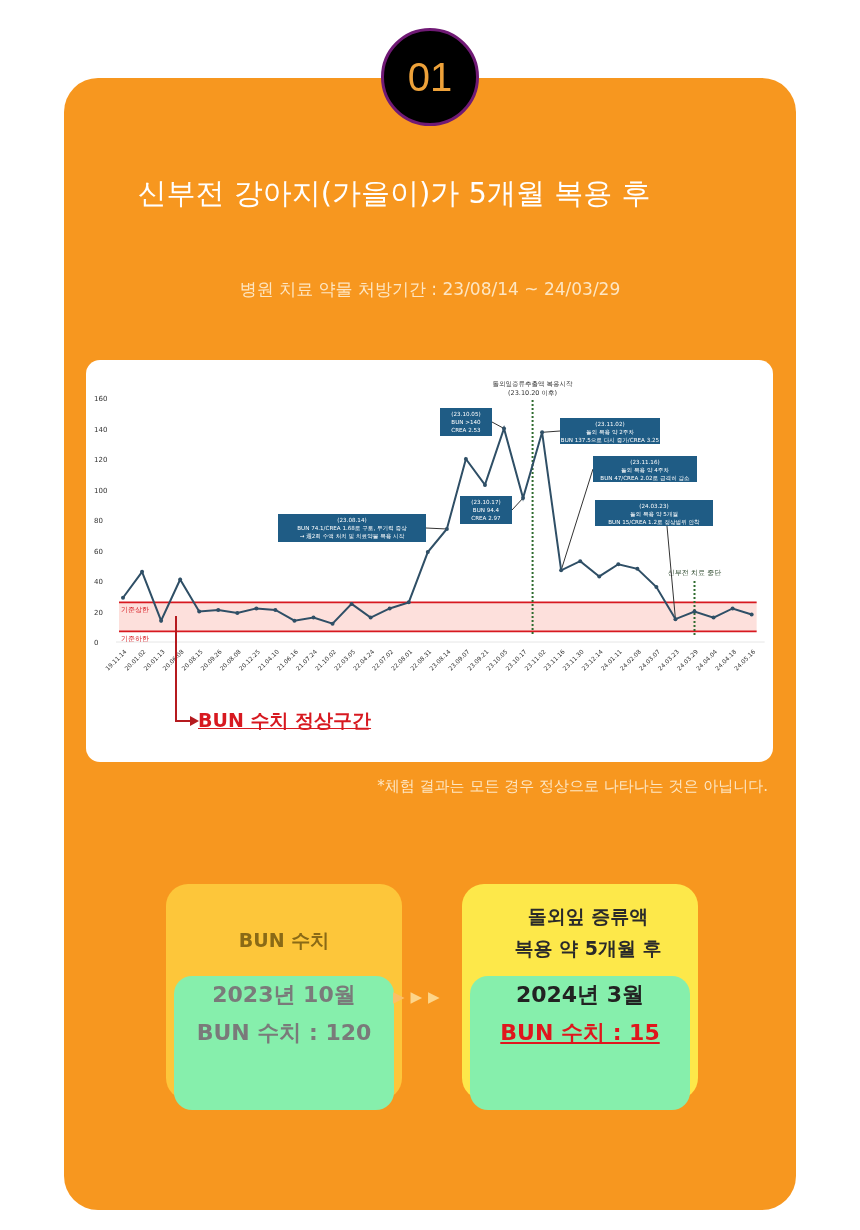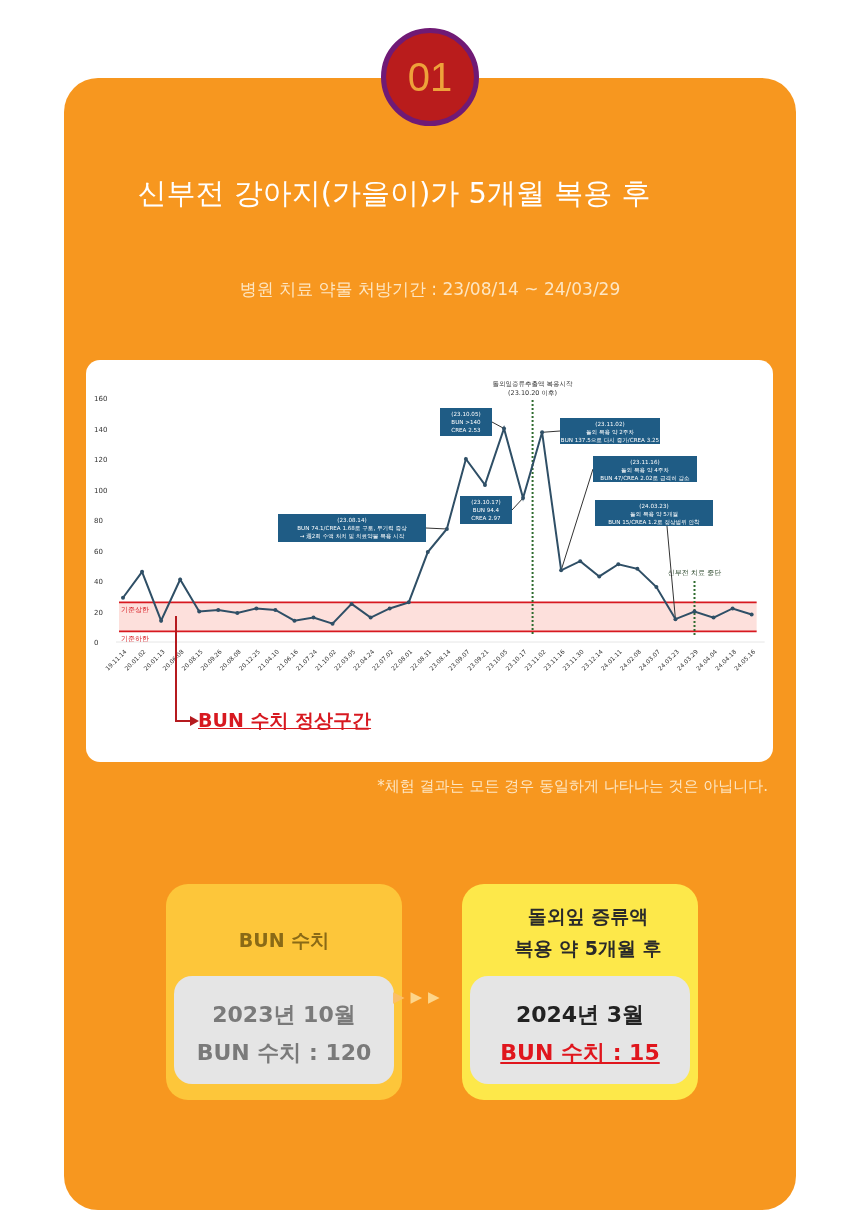--- a/index.html
+++ b/index.html
@@ -1,21 +1,21 @@
 <!DOCTYPE html>
 <html><head>
 <meta charset="utf-8">
 <style>
   * { box-sizing: border-box; margin: 0; padding: 0; }
   html, body { width: 860px; height: 1230px; background: #ffffff; overflow: hidden; }
   body { font-family: "DejaVu Sans", "Liberation Sans", sans-serif; position: relative; }
 
   .badge {
     position: absolute; left: 381px; top: 28px; width: 98px; height: 98px;
-    border-radius: 50%; background: #b91c1c; border: 5px solid #701a75;
+    border-radius: 50%; background: #000000; border: 3px solid #701a75;
     display: flex; align-items: center; justify-content: center;
     color: #eea23a; font-size: 40px; font-family: "Liberation Sans", sans-serif; z-index: 3;
   }
   .card {
     position: absolute; left: 64px; top: 78px; width: 732px; height: 1132px;
     background: #f7971f; border-radius: 34px;
   }
   .title {
     position: absolute; left: 0; width: 788px; top: 168px; text-align: center;
     color: #ffffff; font-size: 29px; line-height: 50px; font-weight: normal;
@@ -40,23 +40,23 @@
     position: absolute; top: 884px; width: 236px; height: 216px; border-radius: 22px;
   }
   .box.before { left: 150px; background: #fdc63a; margin-left: 16px; }
   .box.after  { left: 462px; background: #fde84a; }
   .box-head {
     position: absolute; left: 0; right: 0; text-align: center; font-weight: bold;
   }
   .before .box-head { top: 44px; color: #8a6a16; font-size: 19px; }
   .after .box-head { top: 16px; color: #2a2a2a; font-size: 19px; line-height: 32px; padding-left: 16px; }
   .box-inner {
-    position: absolute; left: 8px; right: 8px; top: 92px; height: 108px;
-    background: #e5e5e5; border-radius: 18px; text-align: center;
-    padding-top: 20px; font-size: 22px; font-weight: bold; line-height: 38px;
+    position: absolute; left: 8px; right: 8px; top: 92px; height: 134px;
+    background: #86efac; border-radius: 18px; text-align: center;
+    font-size: 22px; font-weight: bold; line-height: 38px;
   }
   .before .box-inner { color: #7a7a7a; }
   .after .box-inner { color: #222222; }
   .after .red { color: #e0161d; text-decoration: underline; }
   .arrows {
     position: absolute; left: 393px; top: 988px; color: #fdd58a; font-size: 15px; letter-spacing: 6px;
   }
   .arrows span:nth-child(1) { color: #fbbf68; }
 </style>
 </head>
@@ -195,21 +195,21 @@
 </div>
 
 <div class="normal-label">
   <span>BUN 수치 정상구간</span>
 </div>
 <svg style="position:absolute;left:0;top:0;" width="860" height="760">
   <polyline points="176,616 176,721 190,721" fill="none" stroke="#b51a1f" stroke-width="2"></polyline>
   <polygon points="190,716 199,721 190,726" fill="#b51a1f"></polygon>
 </svg>
 
-<div class="disclaimer">*체험 결과는 모든 경우 동일하게 나타나는 것은 아닙니다.</div>
+<div class="disclaimer">*체험 결과는 모든 경우 정상으로 나타나는 것은 아닙니다.</div>
 
 <div class="box before">
   <div class="box-head">BUN 수치</div>
   <div class="box-inner">
     <div>2023년 10월</div>
     <div>BUN 수치 : 120</div>
   </div>
 </div>
 
 <div class="arrows">

